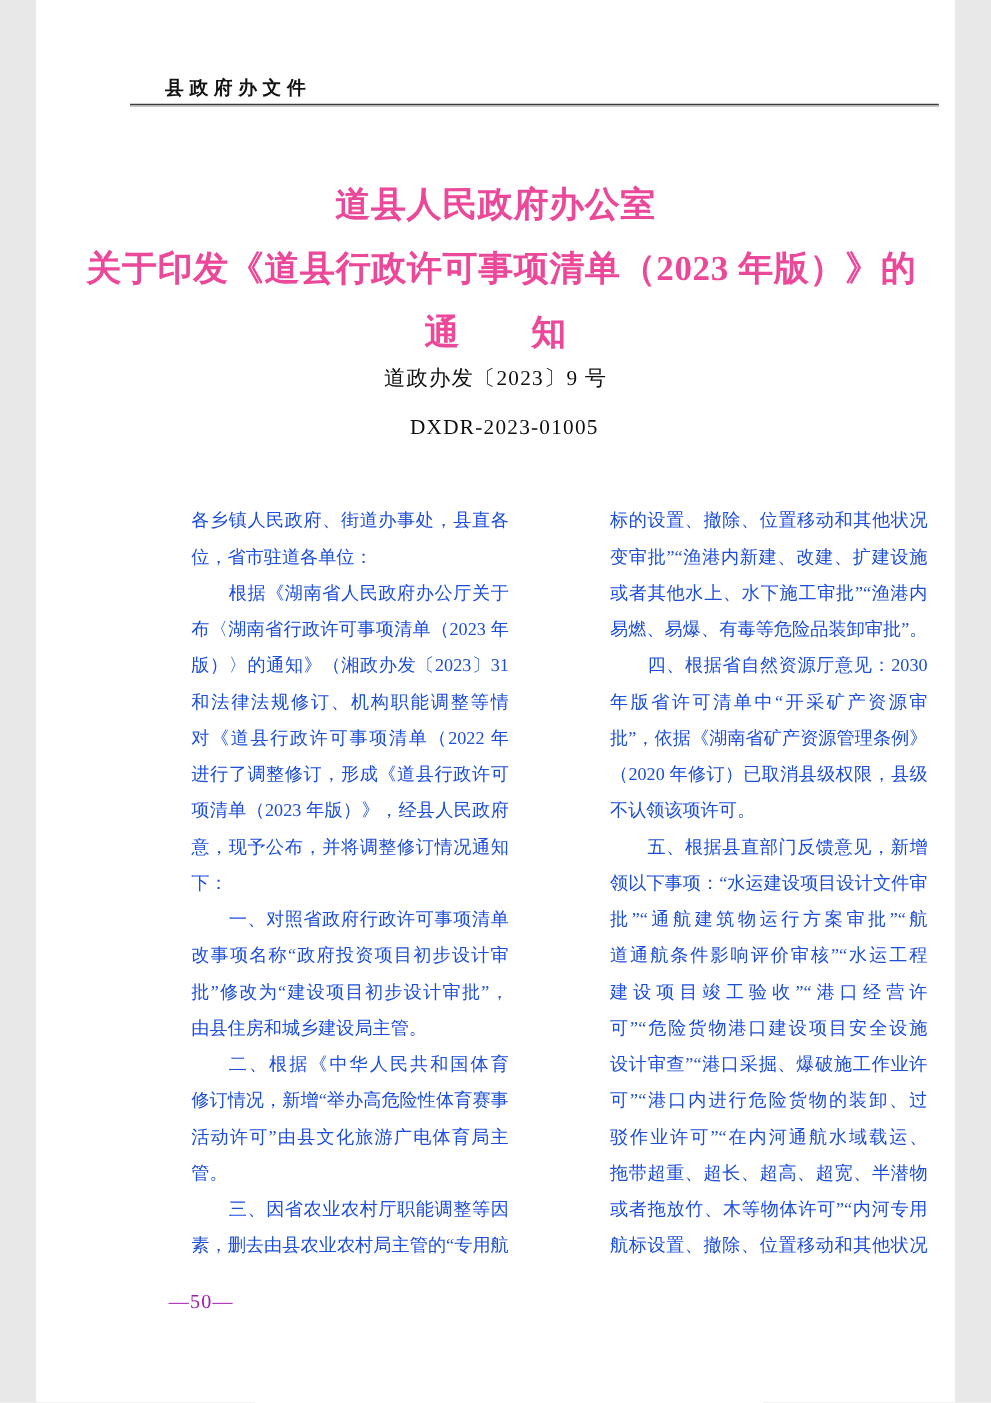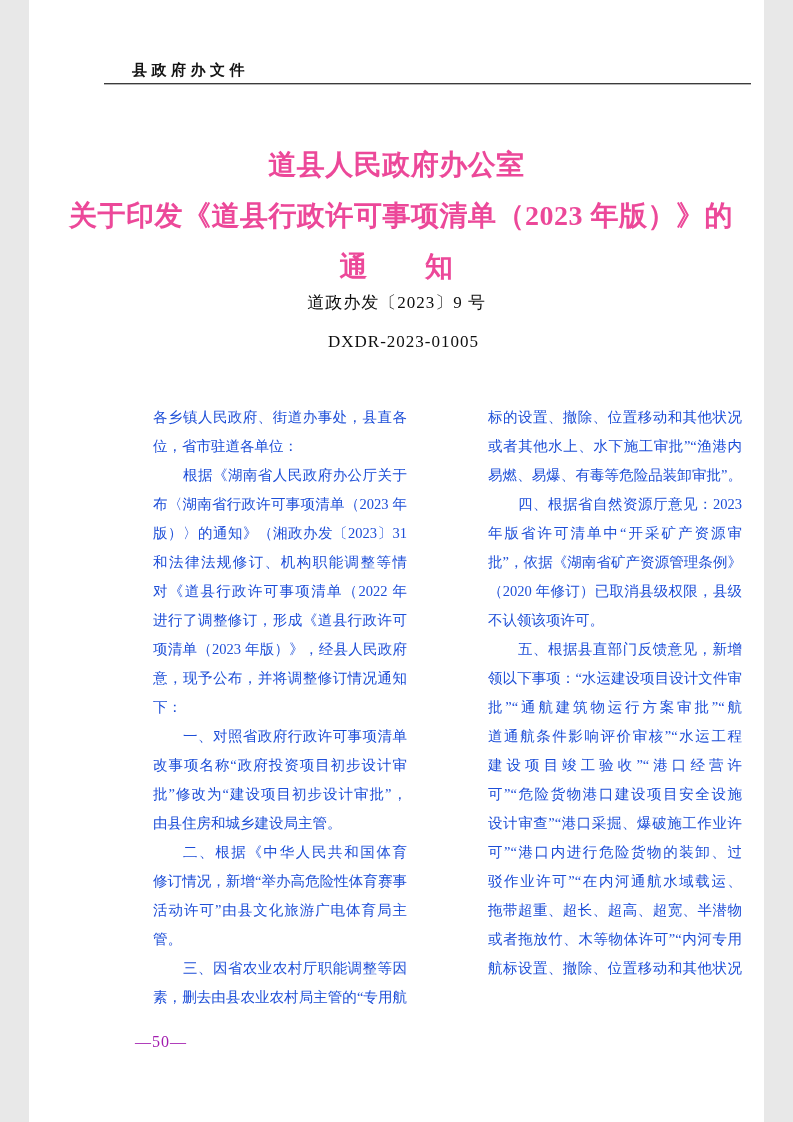--- a/index.html
+++ b/index.html
@@ -139,23 +139,24 @@
       <div class="line indent fill">二、根据《中华人民共和国体育法》</div>
       <div class="line fill">修订情况，新增“举办高危险性体育赛事</div>
       <div class="line fill">活动许可”由县文化旅游广电体育局主</div>
       <div class="line">管。</div>
       <div class="line indent fill">三、因省农业农村厅职能调整等因</div>
       <div class="line fill">素，删去由县农业农村局主管的“专用航</div>
     </div>
 
   <div class="body-column right">
       <div class="line fill">标的设置、撤除、位置移动和其他状况改</div>
+      <div class="line fill">变审批”“渔港内新建、改建、扩建设施</div>
       <div class="line fill">或者其他水上、水下施工审批”“渔港内</div>
       <div class="line fill">易燃、易爆、有毒等危险品装卸审批”。</div>
-      <div class="line indent fill">四、根据省自然资源厅意见：2023</div>
+      <div class="line indent fill">四、根据省自然资源厅意见：2030</div>
       <div class="line fill">年版省许可清单中“开采矿产资源审</div>
       <div class="line fill">批”，依据《湖南省矿产资源管理条例》</div>
       <div class="line fill">（2020 年修订）已取消县级权限，县级</div>
       <div class="line">不认领该项许可。</div>
       <div class="line indent fill">五、根据县直部门反馈意见，新增认</div>
       <div class="line fill">领以下事项：“水运建设项目设计文件审</div>
       <div class="line fill">批”“通航建筑物运行方案审批”“航</div>
       <div class="line fill">道通航条件影响评价审核”“水运工程</div>
       <div class="line fill">建设项目竣工验收”“港口经营许</div>
       <div class="line fill">可”“危险货物港口建设项目安全设施</div>

